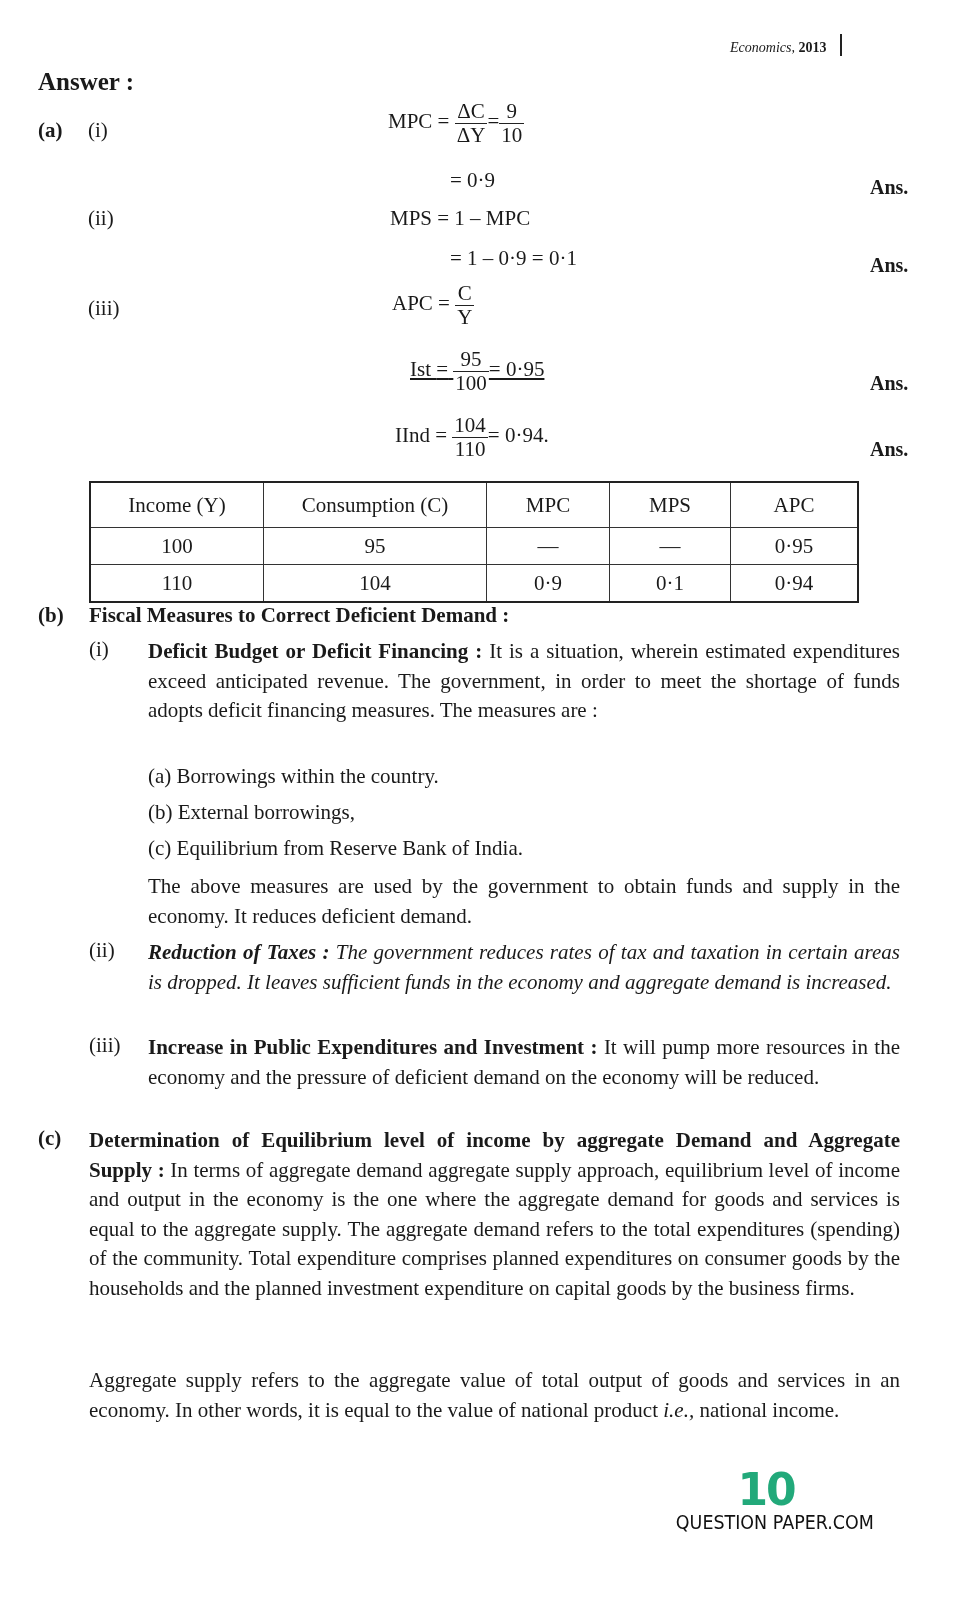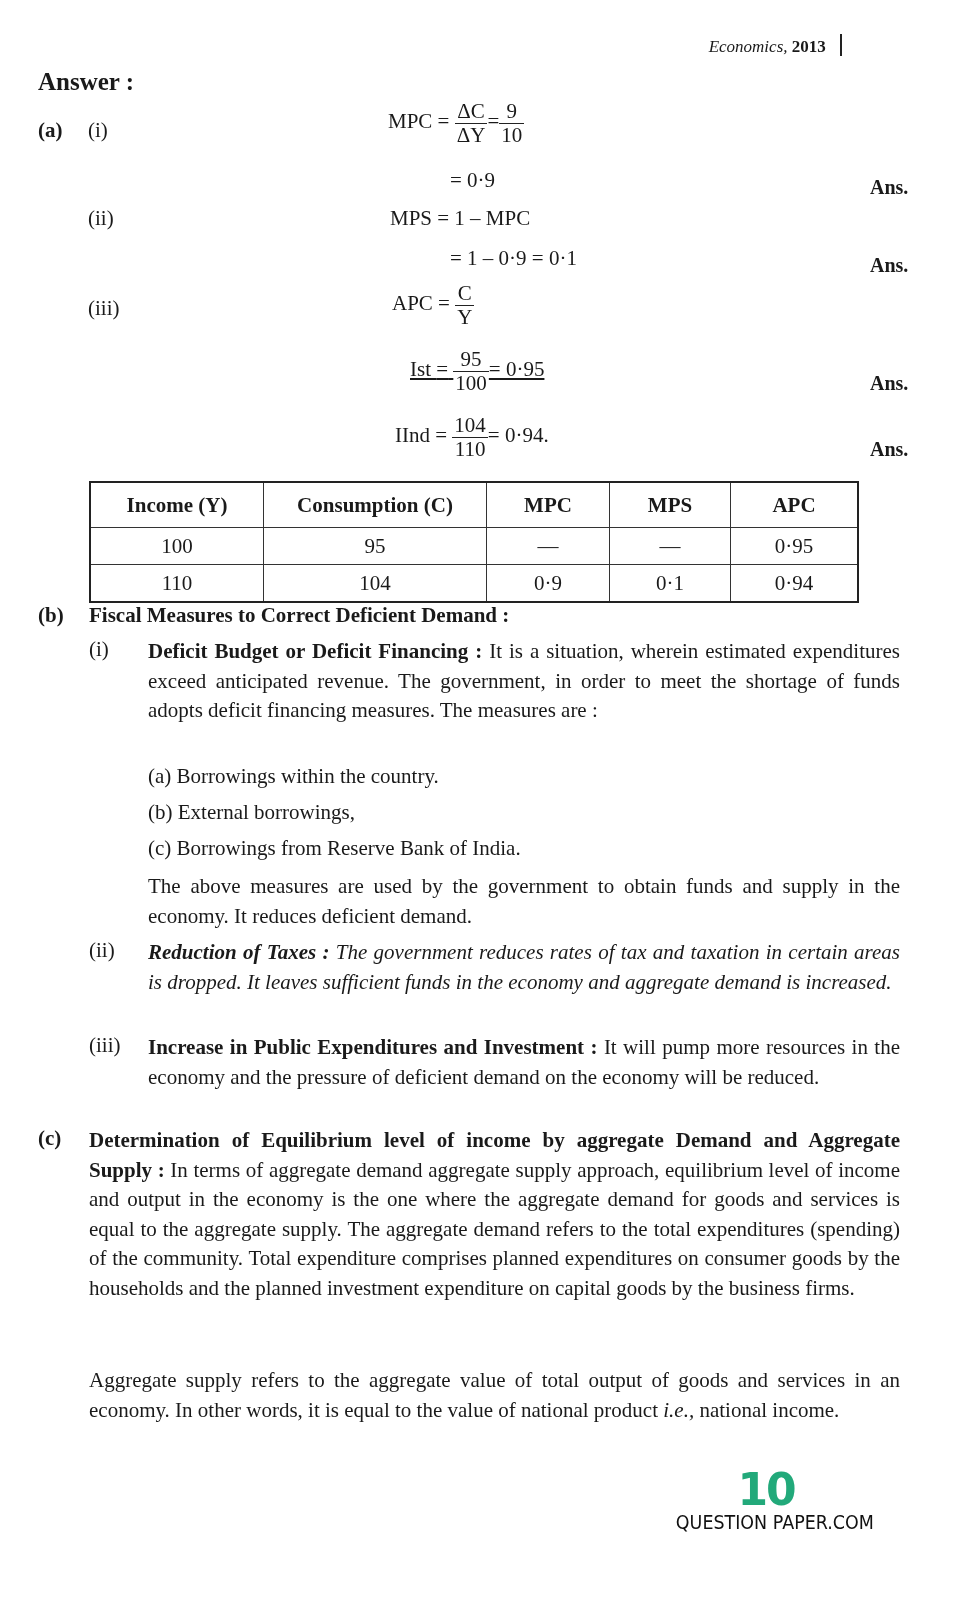--- a/index.html
+++ b/index.html
@@ -3,41 +3,41 @@
 <meta charset="utf-8">
 <style>
   html, body { margin: 0; padding: 0; background: #ffffff; }
   body {
     width: 970px; height: 1600px; position: relative; overflow: hidden;
     font-family: "DejaVu Serif", "Liberation Serif", serif;
     color: #1a1a1a;
   }
   .abs { position: absolute; }
   .header {
-    right: 128px; top: 34px; font-size: 17px;
+    right: 128px; top: 34px; font-size: 14px;
     font-family: "Liberation Serif", serif;
   }
   .header .it { font-style: italic; }
   .header .bar { display: inline-block; width: 2px; height: 22px; background: #222; margin-left: 10px; vertical-align: -4px; }
   .answer-title { left: 38px; top: 68px; font-size: 25px; font-weight: bold; font-family: "Liberation Serif", serif; }
   .lbl { font-size: 21px; font-family: "Liberation Serif", serif; }
   .bold { font-weight: bold; }
   .math { font-size: 21px; font-family: "Liberation Serif", serif; white-space: nowrap; }
   .frac { display: inline-block; vertical-align: middle; text-align: center; line-height: 1.1; }
   .frac .num { display: block; border-bottom: 1.5px solid #222; padding: 0 2px; }
   .frac .den { display: block; padding: 0 2px; }
   .ans { left: 870px; font-size: 20px; font-weight: bold; font-family: "Liberation Serif", serif; }
 
   table.data {
     position: absolute; left: 89px; top: 481px; width: 770px;
     border-collapse: collapse; font-family: "Liberation Serif", serif; font-size: 21px;
     border: 2.5px solid #222;
   }
   table.data th, table.data td { border: 1.5px solid #333; text-align: center; }
-  table.data th { font-weight: bold; height: 42px; }
+  table.data th { font-weight: normal; height: 42px; }
   table.data td { height: 34px; }
 
   .para { font-family: "Liberation Serif", serif; font-size: 21px; line-height: 29.5px; text-align: justify; }
   .para .b { font-weight: bold; }
 
   .logo { left: 668px; top: 1470px; text-align: center; width: 196px; font-family: "DejaVu Sans", sans-serif; }
   .logo .ten { color: #22a97a; font-size: 44px; font-weight: bold; line-height: 40px; letter-spacing: -2px; }
   .logo .years { color: #123c30; font-size: 30px; line-height: 32px; }
   .logo .qp { color: #111; font-size: 19px; line-height: 24px; transform: scaleX(0.92); white-space: nowrap; }
 </style>
@@ -139,21 +139,21 @@
 <div class="abs lbl bold" style="left:89px; top:603px;">Fiscal Measures to Correct Deficient Demand :</div>
 
 <div class="abs lbl" style="left:89px; top:637px;">(i)</div>
 <div class="abs para" style="left:148px; top:637px; width:752px;">
   <span class="b">Deficit Budget or Deficit Financing :</span>
   <span>It is a situation, wherein estimated expenditures exceed anticipated revenue. The government, in order to meet the shortage of funds adopts deficit financing measures. The measures are :</span>
 </div>
 
 <div class="abs para" style="left:148px; top:762px;">(a) Borrowings within the country.</div>
 <div class="abs para" style="left:148px; top:798px;">(b) External borrowings,</div>
-<div class="abs para" style="left:148px; top:834px;">(c) Borrowings from Reserve Bank of India.</div>
+<div class="abs para" style="left:148px; top:834px;">(c) Equilibrium from Reserve Bank of India.</div>
 
 <div class="abs para" style="left:148px; top:872px; width:752px;">The above measures are used by the government to obtain funds and supply in the economy. It reduces deficient demand.</div>
 
 <div class="abs lbl" style="left:89px; top:938px;">(ii)</div>
 <div class="abs para" style="left:148px; top:938px; width:752px;font-style:italic;">
   <span class="b">Reduction of Taxes :</span>
   <span>The government reduces rates of tax and taxation in certain areas is dropped. It leaves sufficient funds in the economy and aggregate demand is increased.</span>
 </div>
 
 <div class="abs lbl" style="left:89px; top:1033px;">(iii)</div>

